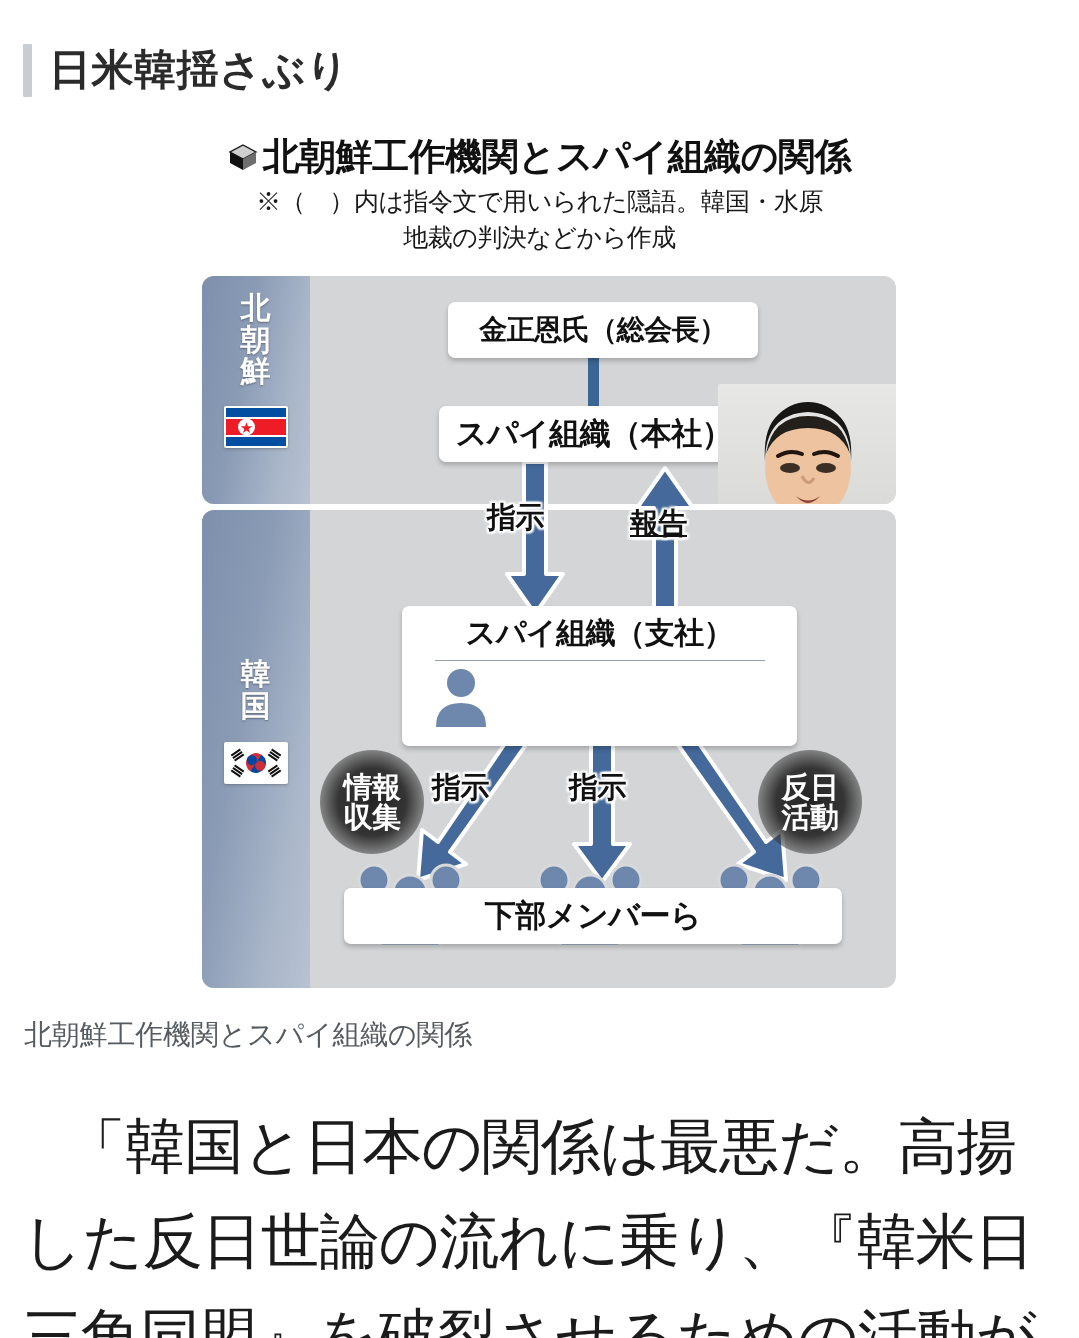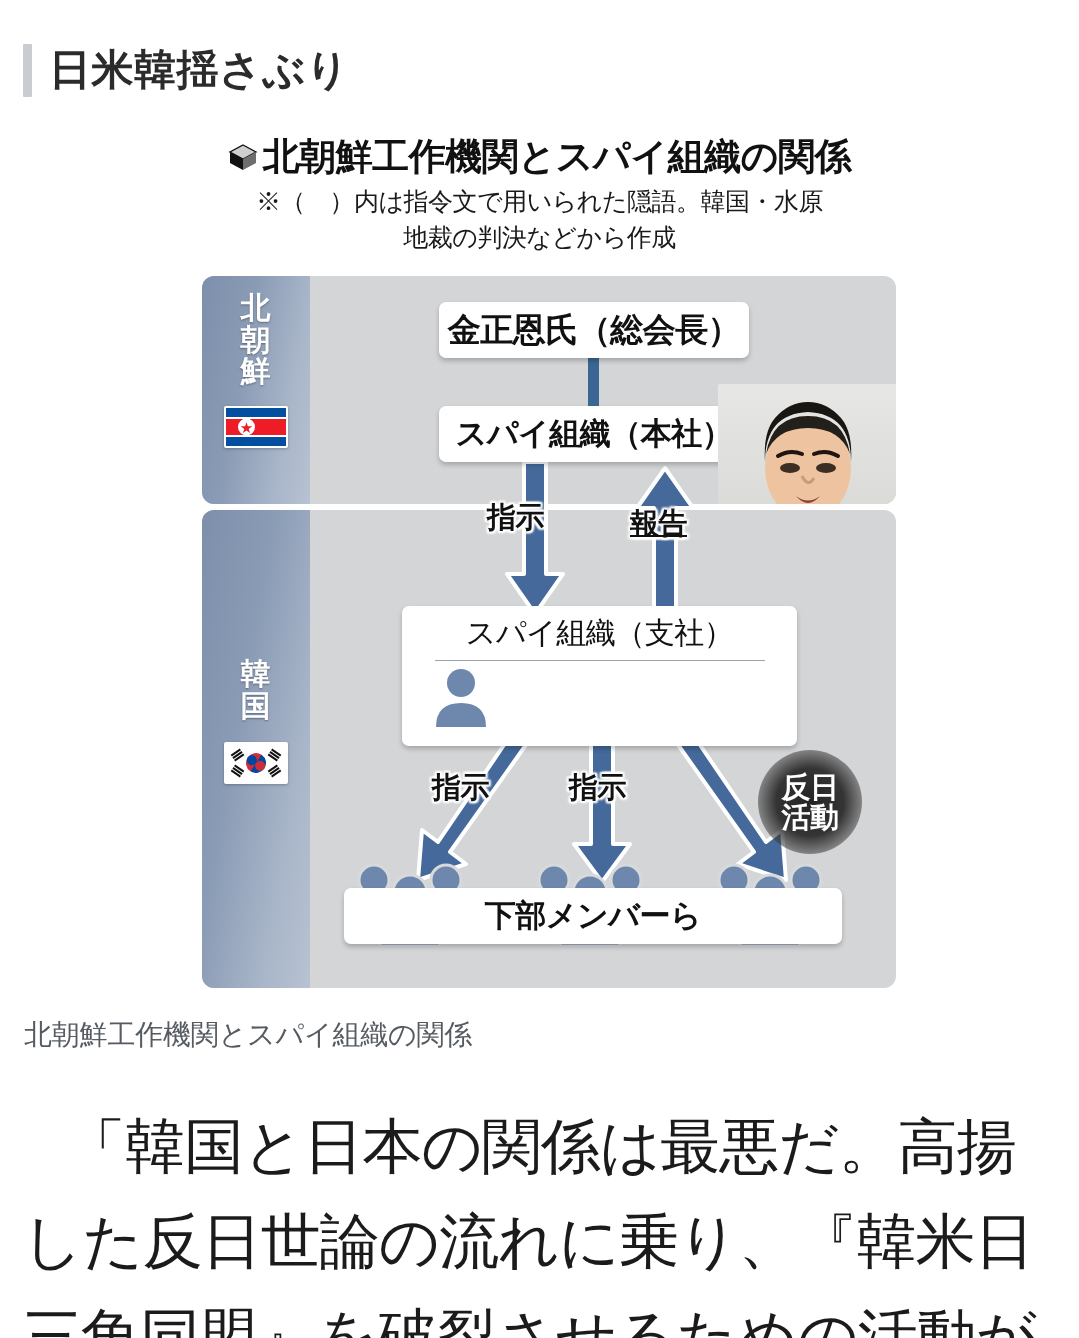--- a/index.html
+++ b/index.html
@@ -158,28 +158,28 @@
     border-radius: 7px;
     box-shadow: 0 3px 5px rgba(0,0,0,.22);
     display: flex;
     align-items: center;
     justify-content: center;
     color: #111;
     font-weight: bold;
     letter-spacing: -0.5px;
     z-index: 4;
   }
-  .node-kim   { left: 237px; top: 26px;  width: 310px; height: 56px; font-size: 33px; }
+  .node-kim   { left: 246px; top: 26px;  width: 310px; height: 56px; font-size: 28px; }
   .node-bureau{ left: 237px; top: 130px; width: 310px; height: 56px; font-size: 31px; }
 
   .node-spy {
     left: 200px; top: 96px; width: 395px; height: 140px;
     flex-direction: column; justify-content: flex-start; padding-top: 7px;
   }
-  .spy-title { font-size: 30px; font-weight: normal; letter-spacing:-0.5px; }
+  .spy-title { font-size: 30px; font-weight: bold; letter-spacing:-0.5px; }
   .spy-divider { width: 330px; height: 1px; background: #9aa1a8; margin: 6px 0 4px; }
   .spy-body { display:flex; align-items:center; width:100%; padding-left: 28px; }
   .person-icon { width: 62px; height: 62px; flex: none; }
   .spy-leader {
     flex: 1; text-align: center; font-size: 29px; font-weight: bold;
     line-height: 1.12; letter-spacing:-0.5px; padding-right: 18px;
   }
 
   .node-members {
     left: 142px; top: 378px; width: 498px; height: 56px; font-size: 31px;
@@ -372,20 +372,26 @@
         <g fill="#44699a" stroke="#ffffff" stroke-width="4" stroke-linejoin="round">
           <path d="M196 2 L218 2 L140 112 L156 124 L108 140 L112 90 L128 102 Z"></path>
           <path d="M281 2 L303 2 L303 104 L320 104 L292 142 L264 104 L281 104 Z"></path>
           <path d="M366 2 L388 2 L456 102 L472 90 L476 140 L428 124 L444 112 Z"></path>
         </g>
       </svg>
 
       <div class="flowlabel" style="left:230px; top:258px;">指示</div>
       <div class="flowlabel" style="left:367px; top:258px;">指示</div>
 
+      <div class="badge" style="left:118px; top:240px;">
+        <div>
+          <span>情報</span>
+          <span>収集</span>
+        </div>
+      </div>
       <div class="badge" style="left:556px; top:240px;">
         <div>
           <span>反日</span>
           <span>活動</span>
         </div>
       </div>
 
       <svg class="group-icon" style="left:146px; top:348px;" viewBox="0 0 124 88">
         <g fill="#6d87ad" stroke="#d8d9db" stroke-width="3">
           <circle cx="26" cy="22" r="15"></circle>

